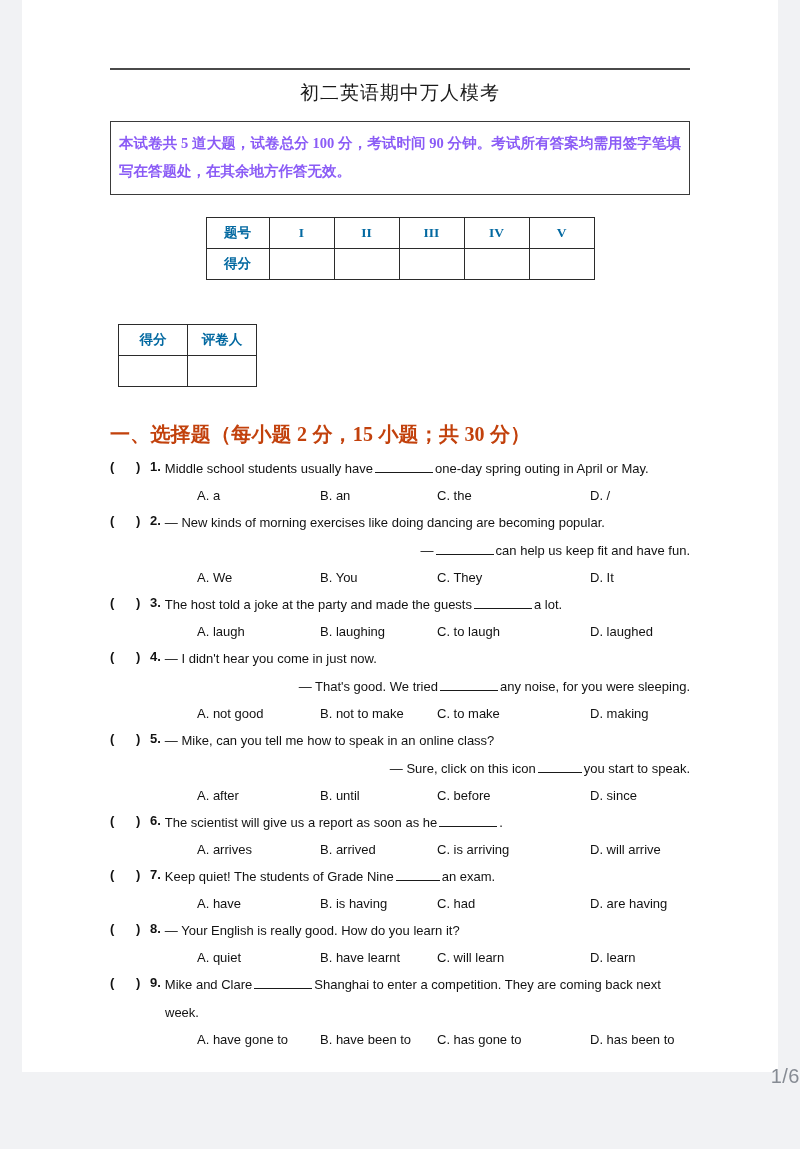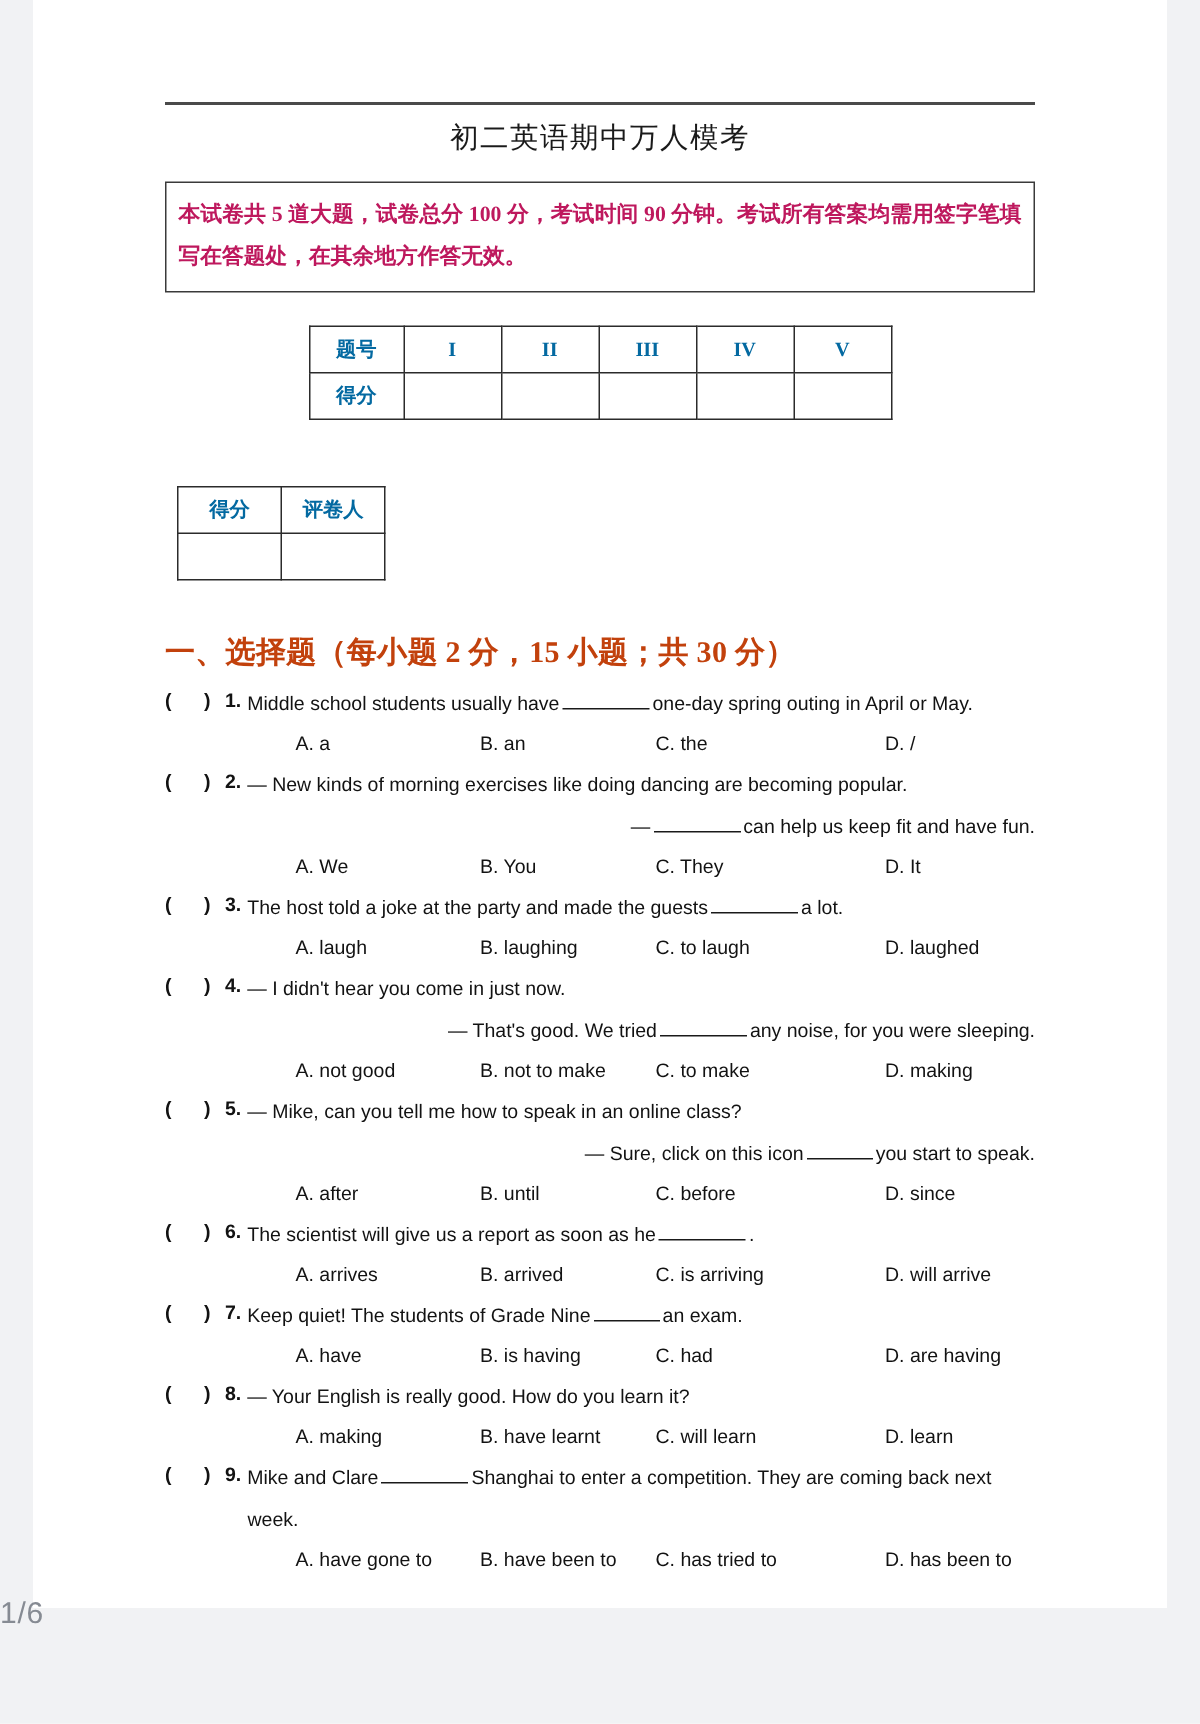--- a/index.html
+++ b/index.html
@@ -55,21 +55,21 @@
     border: 1px solid #3a3a3a;
     padding: 7px 8px 9px 8px;
     margin: 0 0 22px 0;
     box-sizing: border-box;
   }
   .instruction-text {
     font-family: "Liberation Serif", "DejaVu Serif", serif;
     font-weight: bold;
     font-size: 14.5px;
     line-height: 1.95;
-    color: #be185d;
+    color: #8b5cf6;
     margin: 0;
     text-align: justify;
   }
 
   
   .score-table-wrap {
     display: flex;
     justify-content: center;
     margin-bottom: 44px;
   }
@@ -190,21 +190,21 @@
   .opt-b { left: 178px; }
   .opt-c { left: 295px; }
   .opt-d { left: 448px; }
 
   
   .page-footer {
     position: absolute;
     left: 0;
     top: 1065px;
     width: 800px;
-    text-align: left;
+    text-align: right;
     font-family: "Liberation Sans", "DejaVu Sans", sans-serif;
     font-size: 20px;
     color: #868b93;
     letter-spacing: 0.5px;
   }
 </style>
 </head>
 <body>
 
 <div class="page-sheet">
@@ -359,38 +359,38 @@
       </div>
     </div>
 
     <div class="question-block">
       <div class="q-line">
         <span class="q-bracket">(      )</span>
         <span class="q-num">8.</span>
         <span class="q-text">— Your English is really good. How do you learn it?</span>
       </div>
       <div class="options-row">
-        <span class="opt opt-a">A. making</span>
+        <span class="opt opt-a">A. quiet</span>
         <span class="opt opt-b">B. have learnt</span>
         <span class="opt opt-c">C. will learn</span>
         <span class="opt opt-d">D. learn</span>
       </div>
     </div>
 
     <div class="question-block">
       <div class="q-line">
         <span class="q-bracket">(      )</span>
         <span class="q-num">9.</span>
         <span class="q-text"><span>Mike and Clare</span><span class="blank-fill blank-md"></span><span>Shanghai to enter a competition. They are coming back next</span></span>
       </div>
       <div class="q-wrap-extra">week.</div>
       <div class="options-row">
         <span class="opt opt-a">A. have gone to</span>
         <span class="opt opt-b">B. have been to</span>
-        <span class="opt opt-c">C. has tried to</span>
+        <span class="opt opt-c">C. has gone to</span>
         <span class="opt opt-d">D. has been to</span>
       </div>
     </div>
 
   </div>
 </div>
 
 <div class="page-footer">1/6</div>
 
 </body></html>

